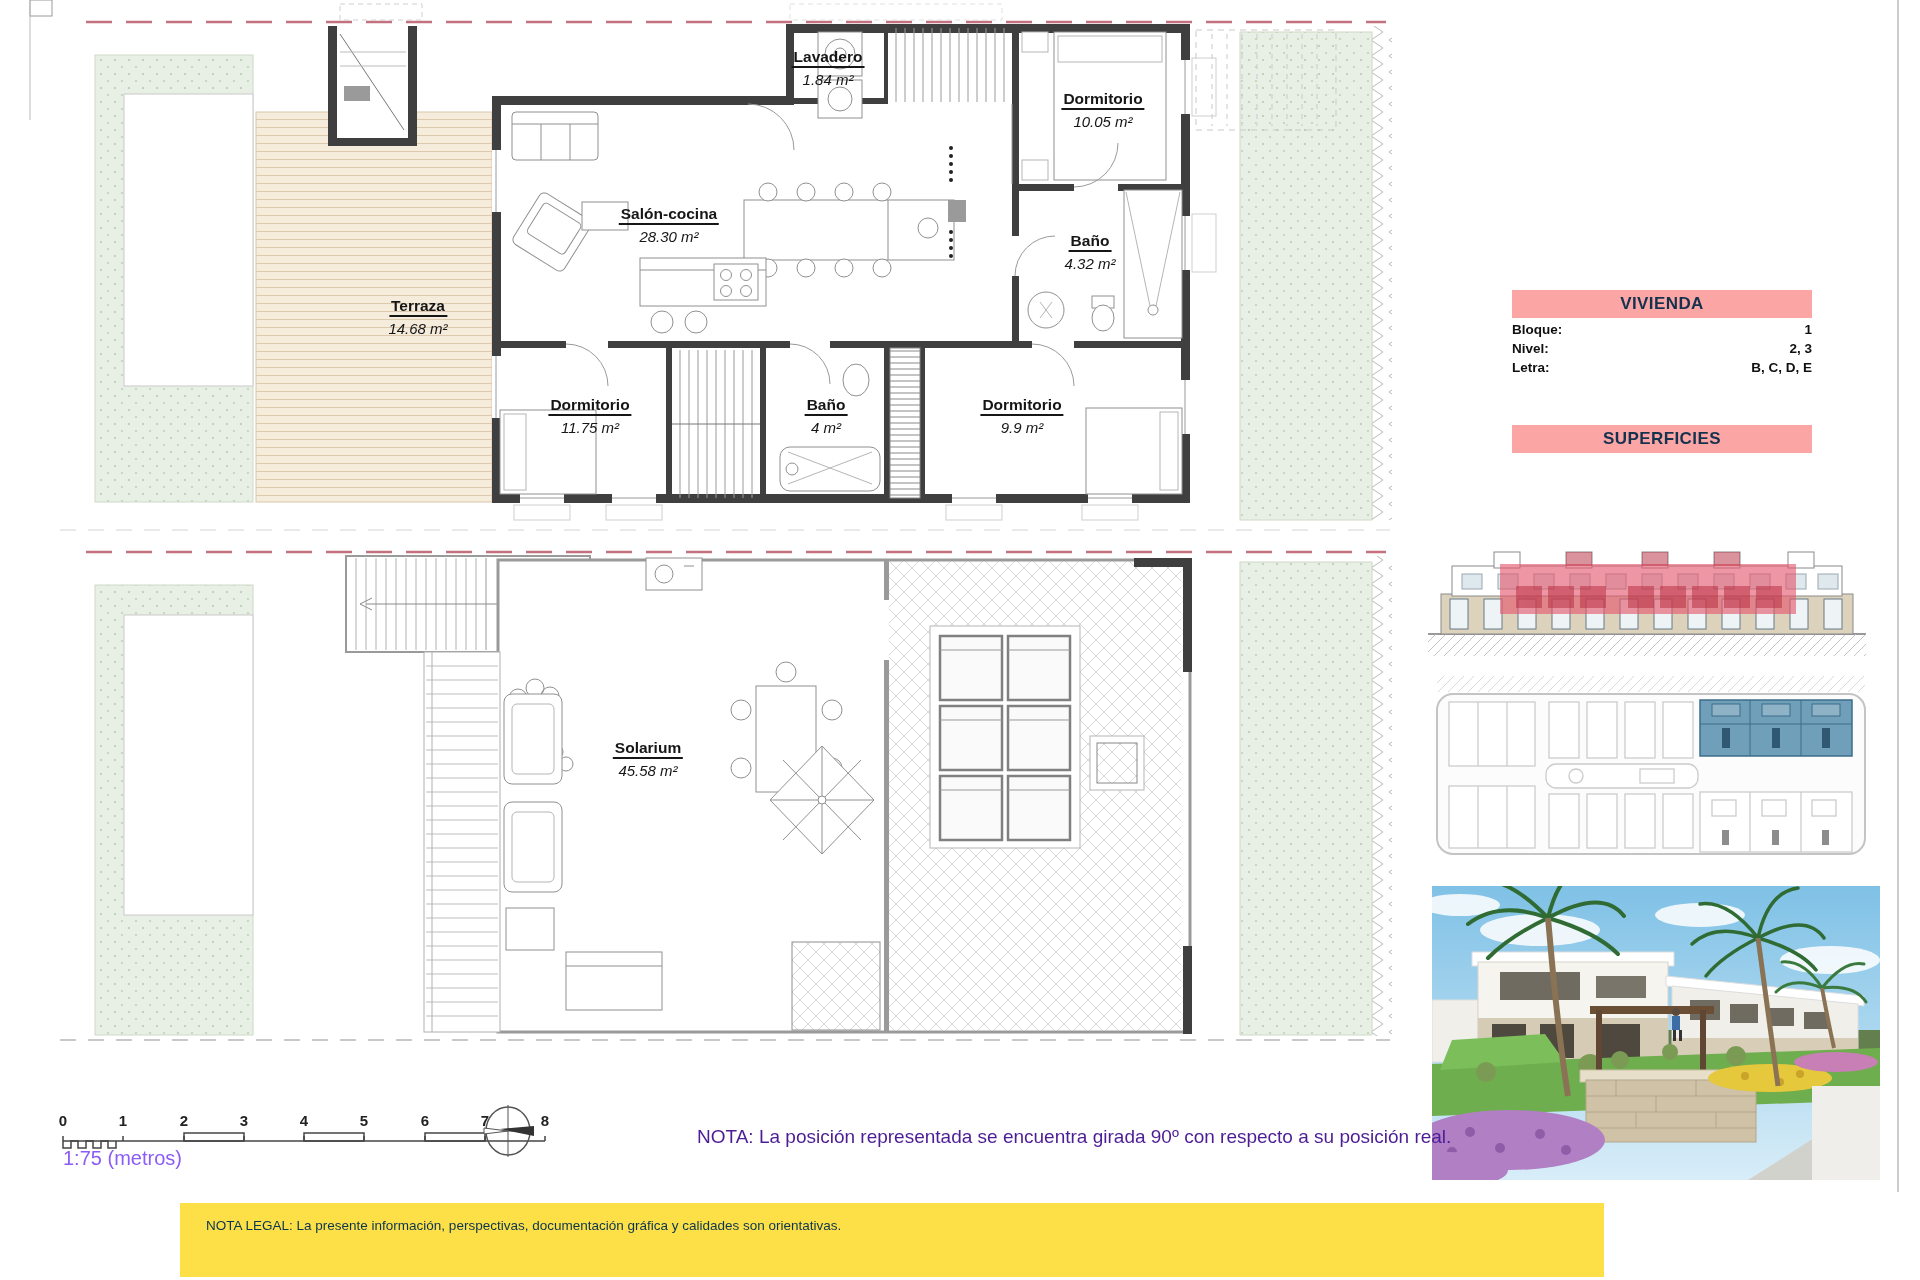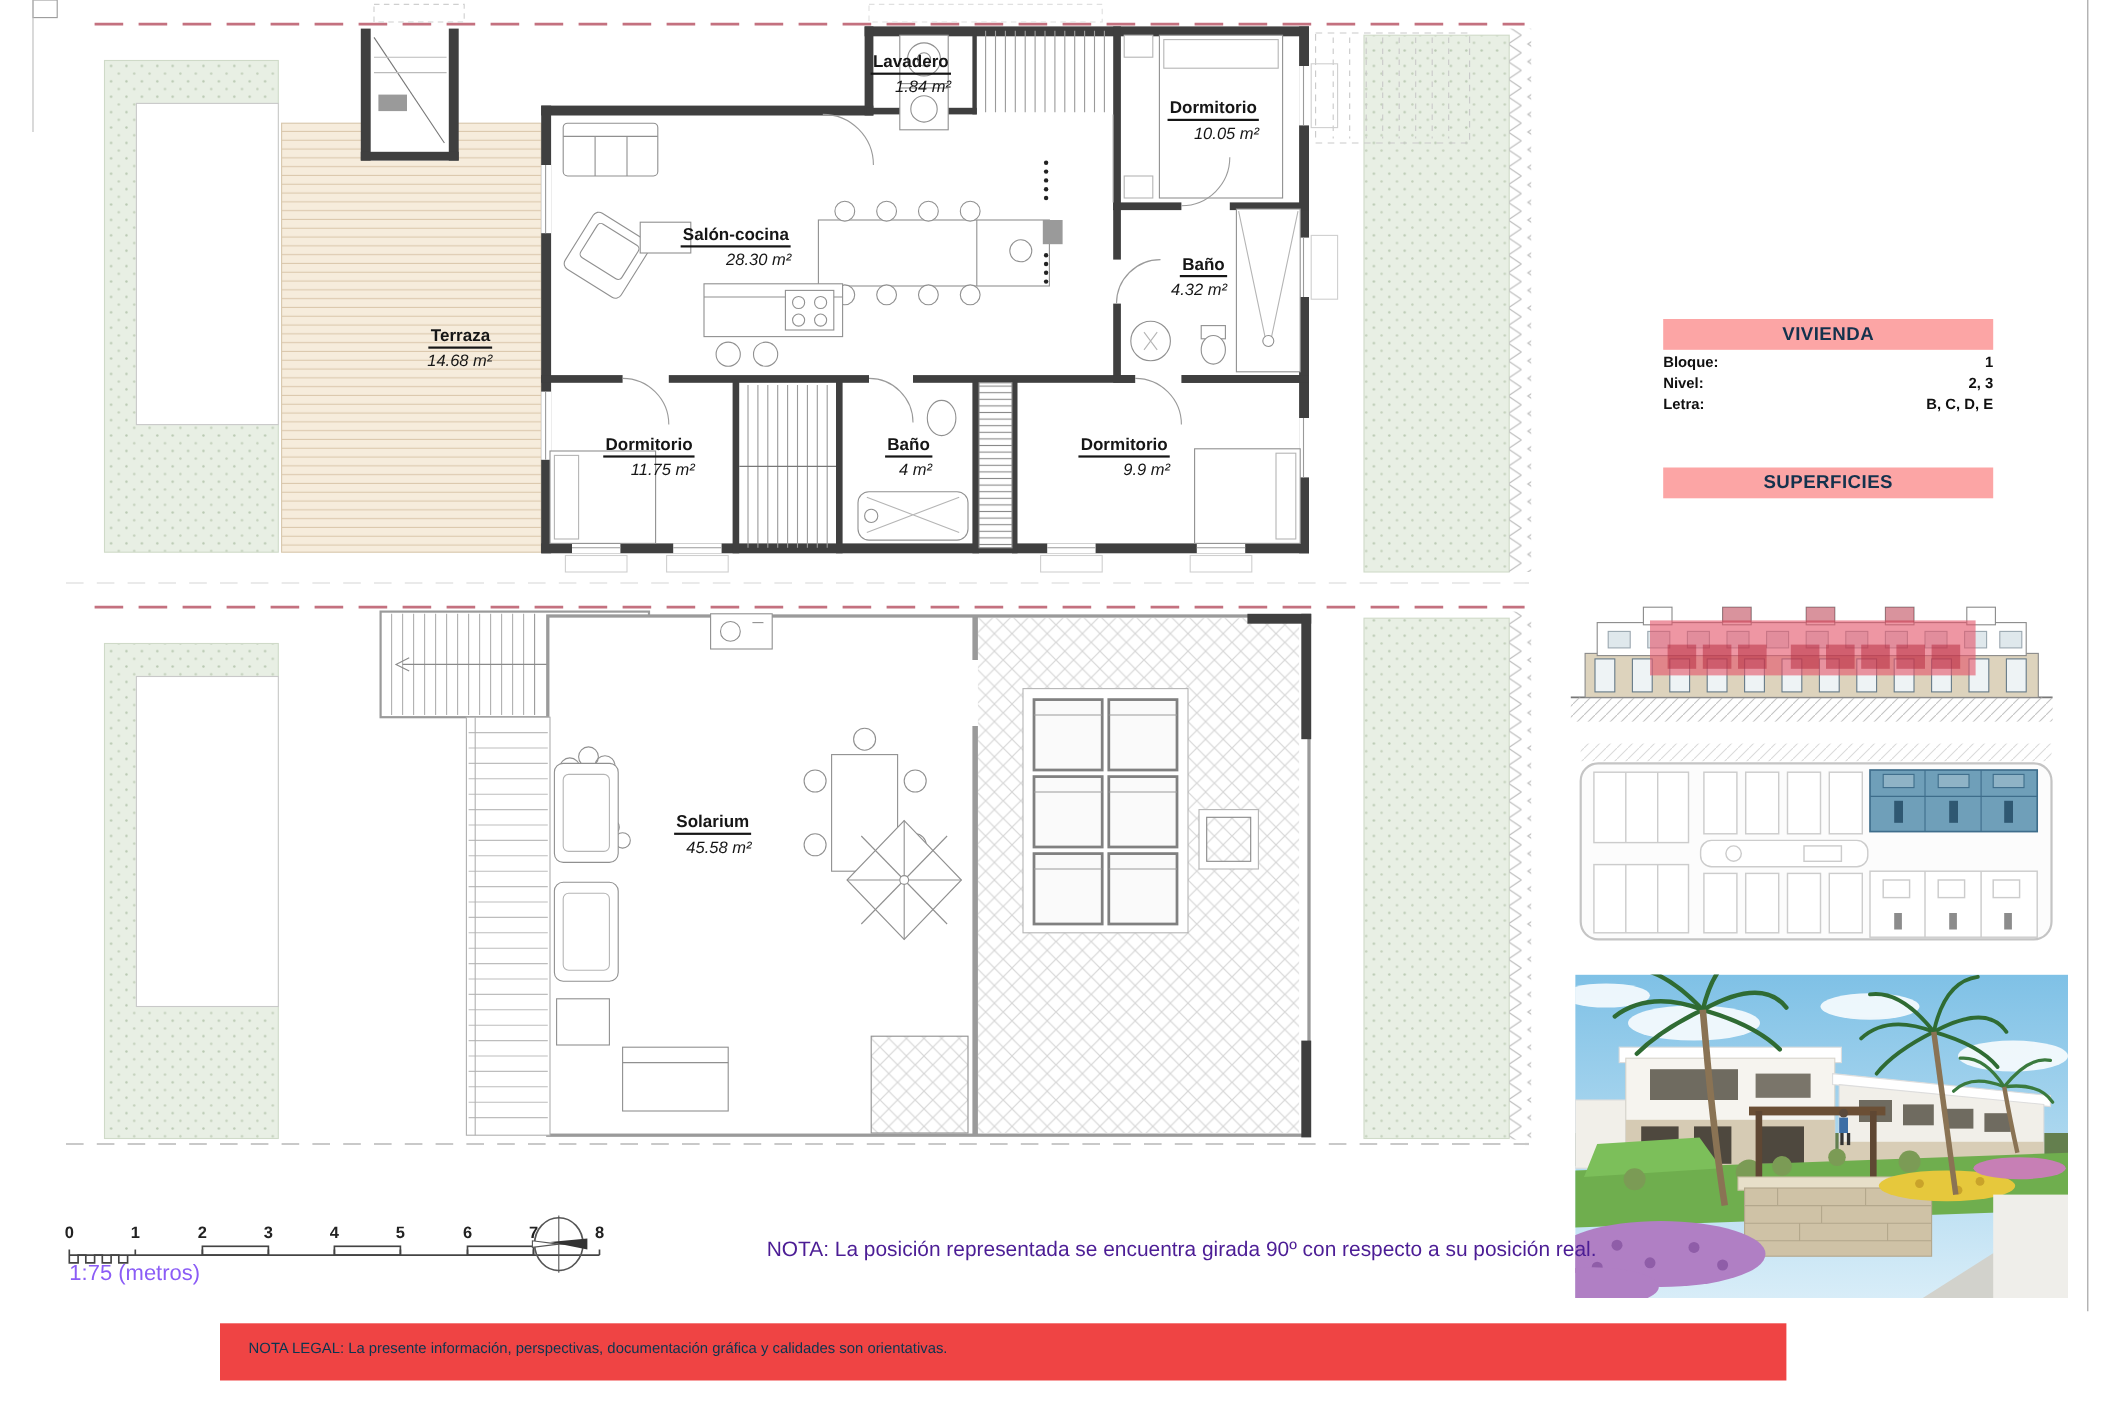--- a/index.html
+++ b/index.html
@@ -1,37 +1,37 @@
 <!DOCTYPE html>
 <html><head>
 <meta charset="utf-8">
 <style>
   html,body{margin:0;padding:0;background:#fff}
   #page{position:relative;width:1920px;height:1280px;background:#fff;overflow:hidden;
         font-family:"Liberation Sans",sans-serif}
   .abs{position:absolute}
   svg{display:block}
   
-  .lbl{position:absolute;transform:translateX(-50%);text-align:right;color:#161616;z-index:3;white-space:nowrap}
+  .lbl{position:absolute;transform:translateX(-50%);text-align:center;color:#161616;z-index:3;white-space:nowrap}
   .lbl .nm{font-weight:bold;font-size:15.5px;border-bottom:2px solid #161616;padding:0 2px;display:inline-block}
   .lbl .ar{font-style:italic;font-size:15px;margin-top:3px;display:block}
   
   .panel{position:absolute;width:300px;z-index:3}
   .panel .hd{height:28px;background:#fca5a5;color:#14324d;font-weight:bold;font-size:17px;
              display:flex;align-items:center;justify-content:center;letter-spacing:.4px}
   .panel .rows{margin-top:2px}
   .row{display:flex;justify-content:space-between;font-size:13.5px;font-weight:bold;color:#101010;line-height:19px}
   .vals{text-align:right}
   .vals span{display:block}
   
   .tick{position:absolute;transform:translateX(-50%);font-size:15px;font-weight:600;color:#222;z-index:3}
   .cap{position:absolute;font-size:20px;font-weight:normal;color:#8b5cf6;z-index:3}
   .nota{position:absolute;font-size:19px;color:#4c1d95;z-index:3}
   
-  .ftr{position:absolute;left:200px;top:1203px;width:1424px;height:52px;background:#ef4444;z-index:3;
+  .ftr{position:absolute;left:180px;top:1203px;width:1424px;height:74px;background:#fde047;z-index:3;
        box-sizing:border-box;padding:13px 20px 0 26px}
   .ftr span{display:block;font-size:13.5px;line-height:1.55;color:#0a3550}
 </style>
 </head>
 <body>
 
 <div id="page">
 
 <svg class="abs" style="left:0;top:0;z-index:1" width="1920" height="1280" viewBox="0 0 1920 1280">
   <defs>

